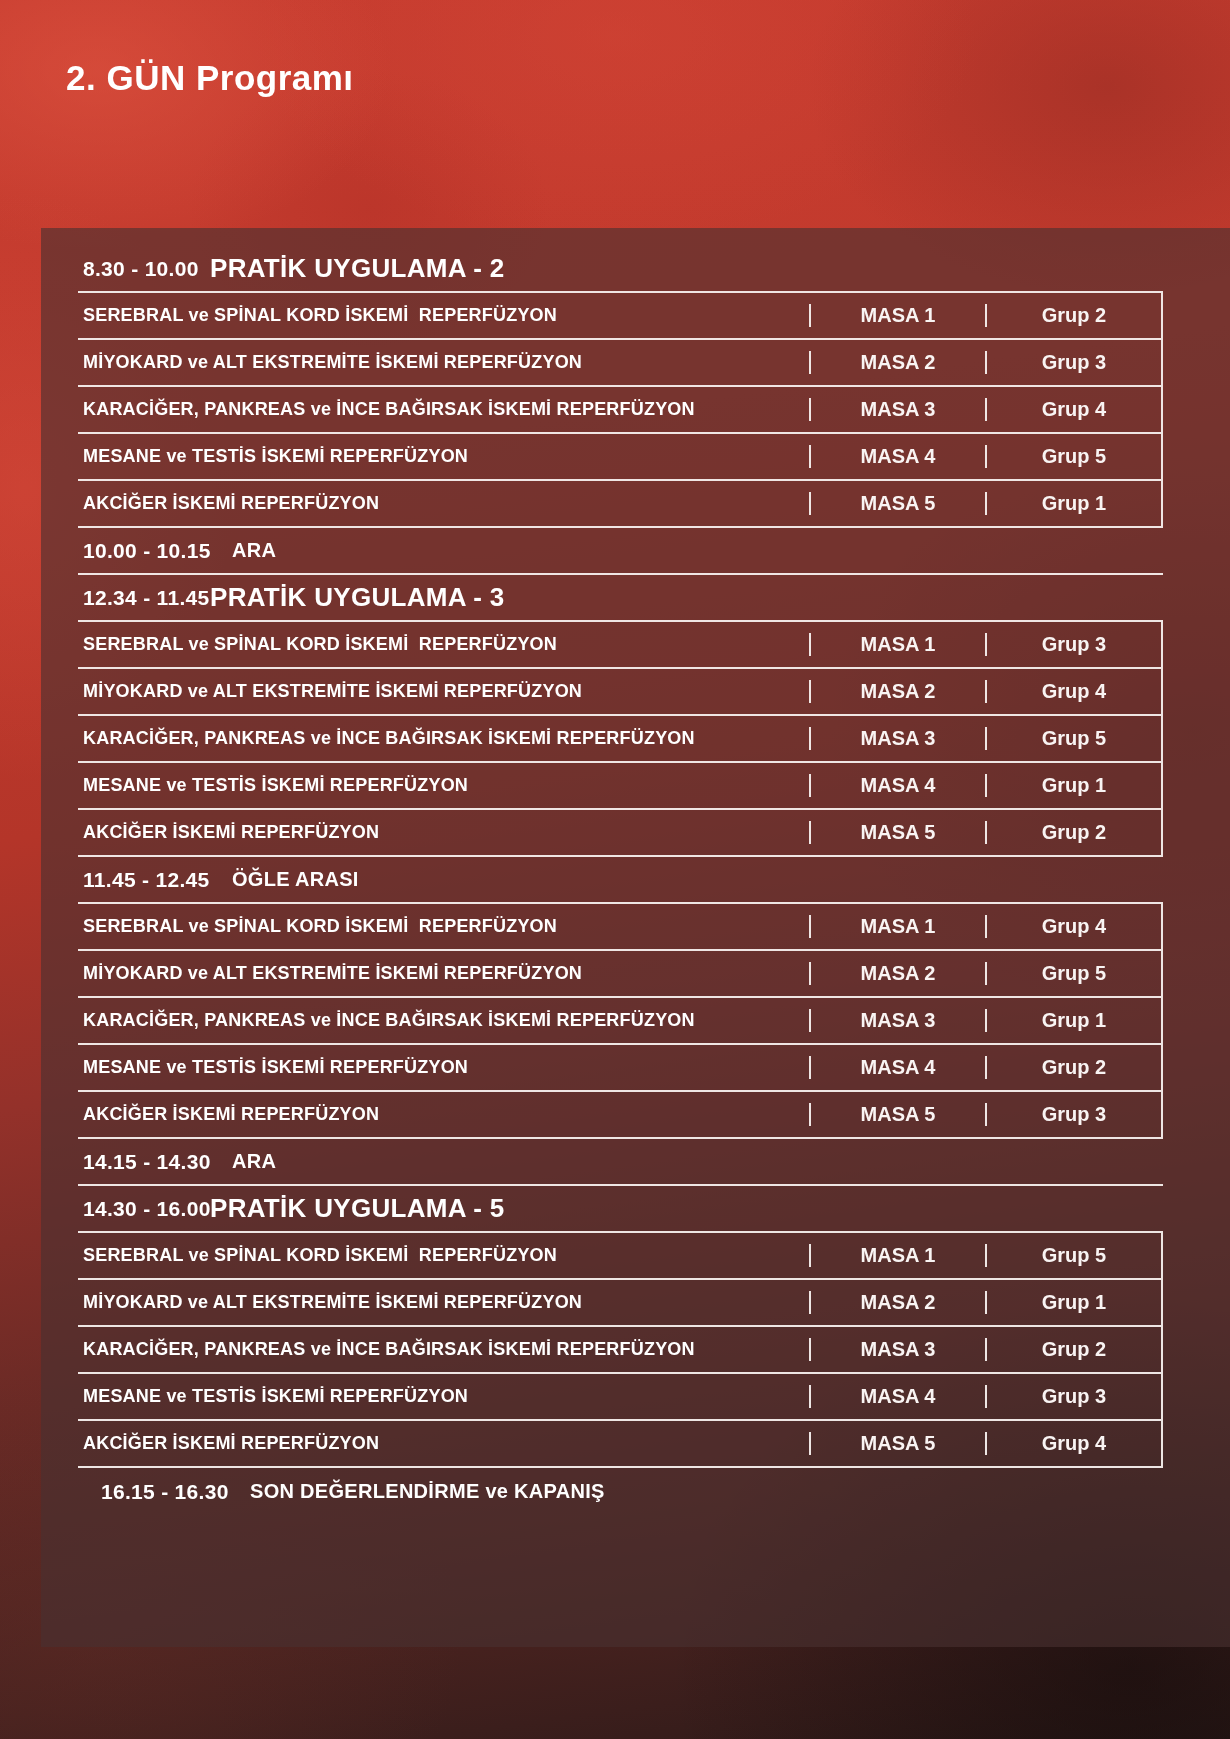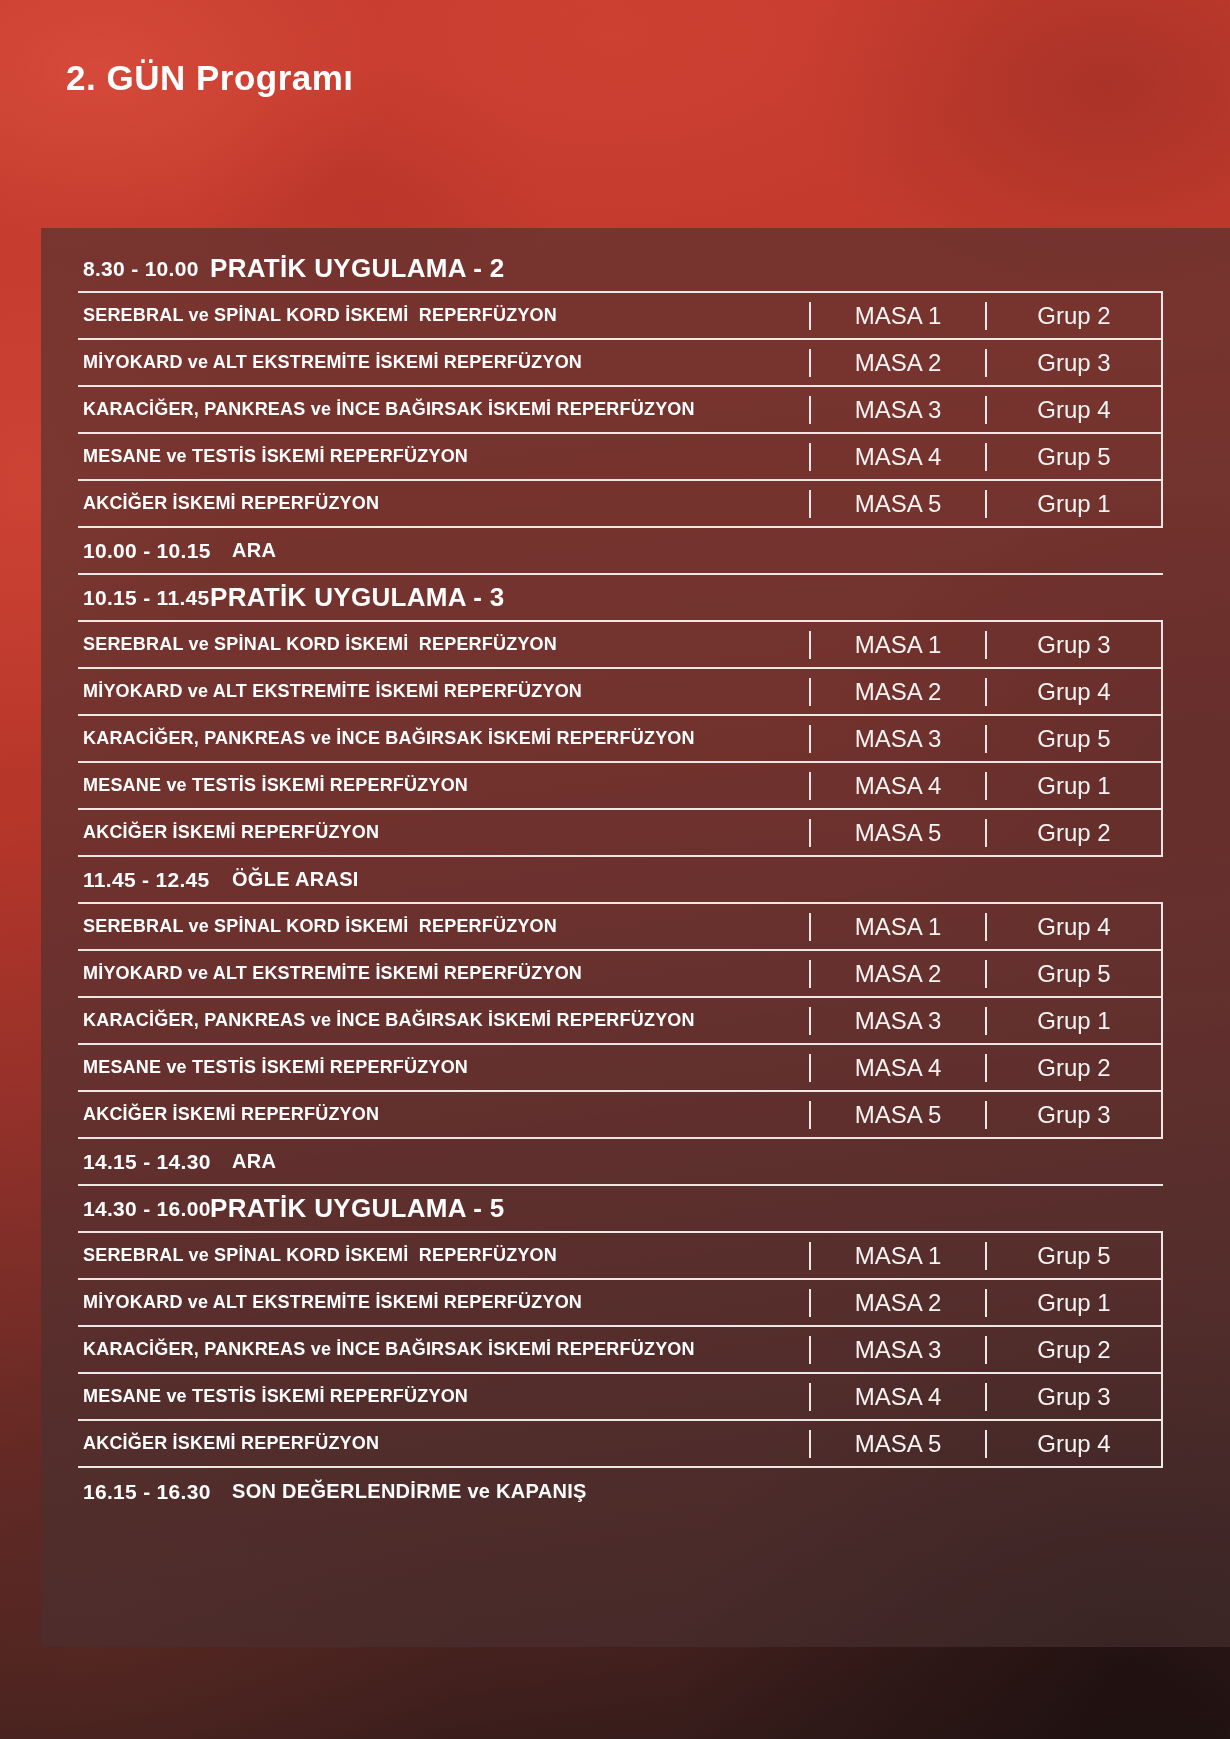--- a/index.html
+++ b/index.html
@@ -60,38 +60,38 @@
     display:inline-block;width:127px;
     font-size:21px;font-weight:bold;letter-spacing:.3px;white-space:nowrap;
   }
   .sec-title{font-size:26px;font-weight:bold;letter-spacing:.3px;white-space:nowrap;}
   .brk{
     height:47px;box-sizing:border-box;
     display:flex;align-items:center;
     border-bottom:2px solid rgba(247,240,238,0.95);
     padding-left:5px;
   }
-  .brk.closing{border-bottom:none;}
+  .brk.closing{border-bottom:none;margin-left:18px;}
   .brk-label{font-size:20px;font-weight:bold;letter-spacing:.3px;margin-left:22px;white-space:nowrap;}
   .sec-table{width:100%;}
   .row{
     display:flex;height:47px;box-sizing:border-box;
     border-bottom:2px solid rgba(247,240,238,0.95);
     border-right:2px solid rgba(247,240,238,0.95);
     align-items:center;
   }
   .cell{display:flex;align-items:center;box-sizing:border-box;}
   .cell-activity{
     flex:1;padding-left:5px;
     font-size:18px;font-weight:bold;letter-spacing:.2px;white-space:pre;
   }
   .cell-masa,.cell-grup{
     width:176px;justify-content:center;
     border-left:2px solid rgba(247,240,238,0.95);
-    font-size:24px;font-weight:normal;color:#f9f4f3;white-space:nowrap;
+    font-size:20px;font-weight:bold;color:#f9f4f3;white-space:nowrap;
   }
 </style>
 </head>
 <body>
 
 <div class="canvas">
 
   <div class="page-title">2. GÜN Programı</div>
 
 
@@ -126,21 +126,21 @@
             <div class="cell cell-activity">AKCİĞER İSKEMİ REPERFÜZYON</div>
             <div class="cell cell-masa">MASA 5</div>
             <div class="cell cell-grup">Grup 1</div>
           </div>
         </div>
         <div class="brk">
           <span class="brk-time">10.00 - 10.15</span>
           <span class="brk-label">ARA</span>
         </div>
         <div class="sec-header">
-          <span class="sec-time">10.15 - 11.45</span>
+          <span class="sec-time">12.34 - 11.45</span>
           <span class="sec-title">PRATİK UYGULAMA - 3</span>
         </div>
         <div class="sec-table">
           <div class="row">
             <div class="cell cell-activity">SEREBRAL ve SPİNAL KORD İSKEMİ  REPERFÜZYON</div>
             <div class="cell cell-masa">MASA 1</div>
             <div class="cell cell-grup">Grup 3</div>
           </div>
           <div class="row">
             <div class="cell cell-activity">MİYOKARD ve ALT EKSTREMİTE İSKEMİ REPERFÜZYON</div>

